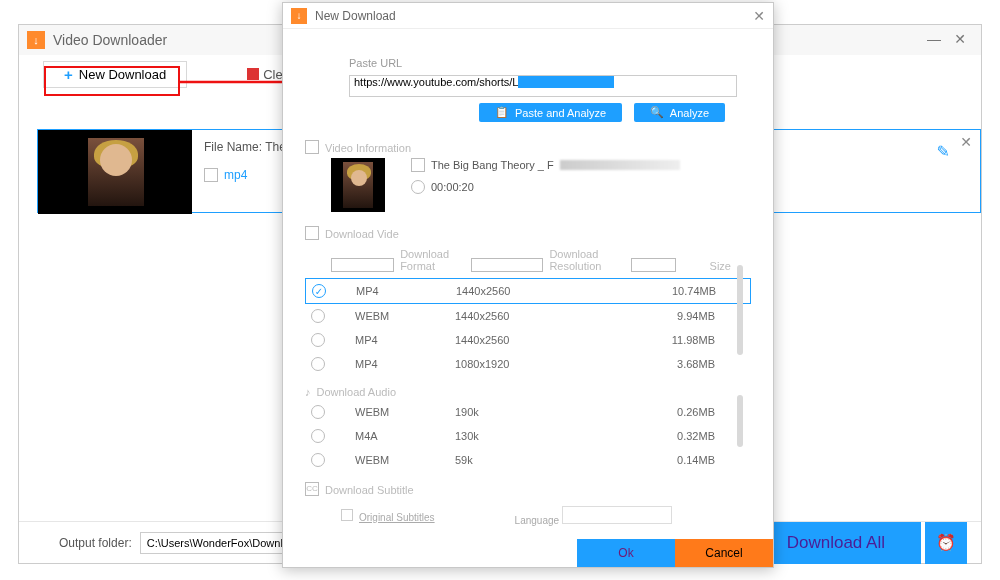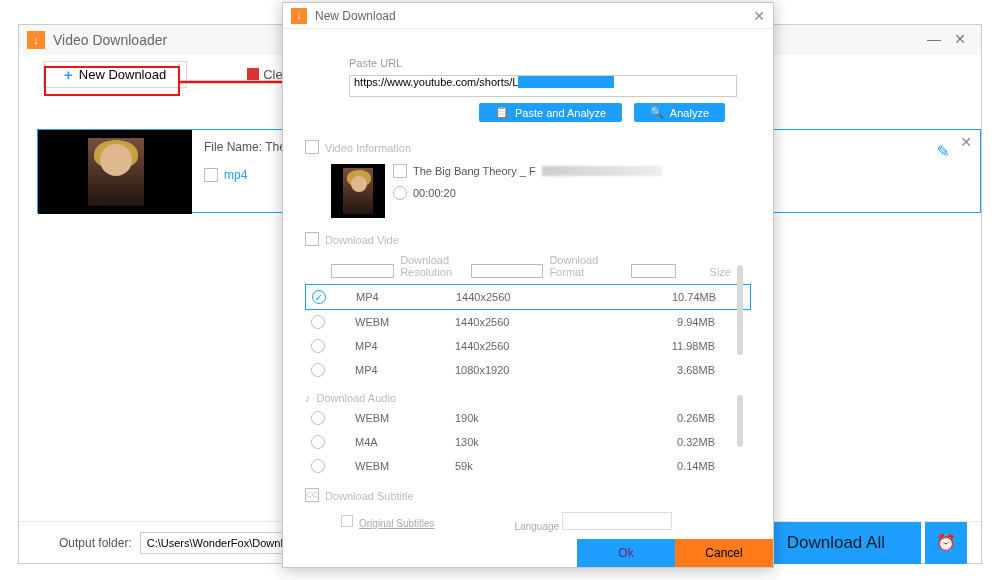--- a/index.html
+++ b/index.html
@@ -27,21 +27,21 @@
   .thumb .hair { position:absolute; left:56px; top:10px; width:44px; height:28px; border-radius:50% 50% 40% 40%; background:#c6a042; }
   .iteminfo { padding:10px 0; font-size:12px; color:#555; }
   .mp4tag { display:flex; align-items:center; gap:6px; margin-top:14px; color:#1e9fff; font-size:12px; }
   .penbox { position:absolute; right:12px; top:10px; color:#1e9fff; }
   .xbox   { position:absolute; right:12px; top:6px; color:#888; font-size:14px;}
   .itemrow .xbox{ right:-0; top:4px;}
 
   .footer { position:absolute; left:0; right:0; bottom:0; height:42px; background:#fff; border-top:1px solid #e6e6e6; display:flex; align-items:center; padding:0 14px 0 40px; }
   .footer label { font-size:12px; color:#555; margin-right:8px;}
   .folderinput { width:230px; height:22px; border:1px solid #ccc; font-size:11px; padding:0 6px; }
-  .dlall { margin-left:auto; background:#1e9fff; color:#0f172a; height:42px; display:flex; align-items:center; padding:0 36px; font-size:17px; cursor:pointer; }
+  .dlall { margin-left:auto; background:#1e9fff; color:#4c1d95; height:42px; display:flex; align-items:center; padding:0 36px; font-size:17px; cursor:pointer; }
   .clockbtn { width:42px; height:42px; background:#1e9fff; color:#fff; display:flex; align-items:center; justify-content:center; margin-left:4px;}
 
   
   .dialog { position:absolute; left:282px; top:2px; width:492px; height:566px; background:#fff; border:1px solid #c8c8c8; box-shadow:0 2px 14px rgba(0,0,0,.25); }
   .dlg-titlebar { height:26px; display:flex; align-items:center; padding:0 8px; border-bottom:1px solid #eee; }
   .dlg-titlebar .logo{ width:16px; height:16px; font-size:10px;}
   .dlg-title { font-size:12px; color:#666; }
   .dlg-close { margin-left:auto; color:#888; cursor:pointer; font-size:14px; }
 
   .section-lbl { font-size:11px; color:#9a9a9a; margin:4px 0 2px 22px; }
@@ -49,21 +49,21 @@
   .urlbox { width:100%; height:22px; border:1px solid #ccc; font-size:11px; padding:0 4px; background:#fff; }
   .urlbox .sel { background:#1e9fff; color:#fff; padding:0 2px; display:inline-block;}
 
   .btnrow { display:flex; gap:12px; justify-content:flex-end; margin:6px 48px 0 0;}
   .bluebtn { background:#1e9fff; color:#fff; font-size:11px; padding:3px 16px; border:none; cursor:pointer; display:flex; align-items:center; gap:6px; border-radius:2px;}
   .red-box2 { position:absolute; border:2px solid #e11; left:330px; top:54px; width:418px; height:56px; pointer-events:none;}
   .clipicon{ position:absolute; left:300px; top:52px; color:#bbb;}
   .clipicon svg{width:26px;height:26px;}
 
   .vinfo { margin:18px 22px 0 22px; }
-  .vi-row { display:flex; gap:8px; margin-top:6px;}
+  .vi-row { display:flex; gap:26px; }
   .vthumb { width:54px; height:54px; background:#000; position:relative; margin-left:26px;}
   .vthumb .inner{position:absolute;left:12px;top:4px;width:30px;height:46px;background:linear-gradient(#7a503c,#23150f);}
   .vthumb .hair{position:absolute;left:16px;top:6px;width:24px;height:16px;border-radius:50% 50% 40% 40%;background:#c6a042;}
   .vthumb .face{position:absolute;left:20px;top:12px;width:16px;height:16px;border-radius:50%;background:#e0b890;}
   .vmeta { font-size:11px; color:#555; }
   .vmeta div{display:flex; align-items:center; gap:6px; margin-bottom:8px;}
   .greyblur{ width:120px; height:10px; background:linear-gradient(90deg,#ccc,#eee); filter:blur(1px);}
   .iconsm{width:14px;height:14px;border:1px solid #bbb;display:inline-block;}
 
   .dlvid { margin:14px 22px 0 22px; }
@@ -249,25 +249,25 @@
 
   <div class="dlvid">
     <div class="hdr-ico">
       <span class="iconsm"></span>
       <span>Download Vide</span>
     </div>
     <div class="tbl">
       <div class="thead">
         <span class="hdr-ico">
             <span class="iconsm"></span> 
-            <span>Download Resolution</span>
+            <span>Download Format</span>
           </span>
         <span class="hdr-ico">
             <span class="iconsm"></span> 
-            <span>Download Format</span>
+            <span>Download Resolution</span>
           </span>
         <span class="hdr-ico">
             <span class="iconsm"></span> 
             <span>Size</span>
           </span>
       </div>
       <div id="vrows">
           <div class="trow sel">
             <span class="radio on"></span>
             <span class="c1">MP4</span>

